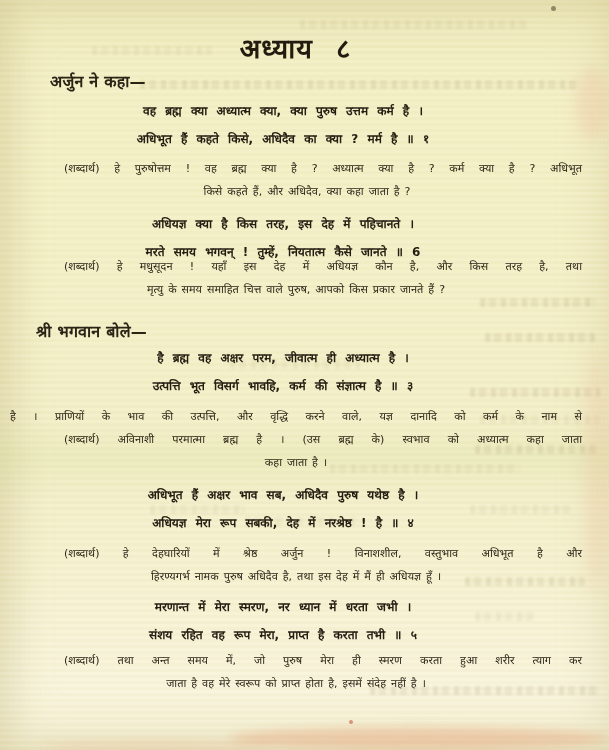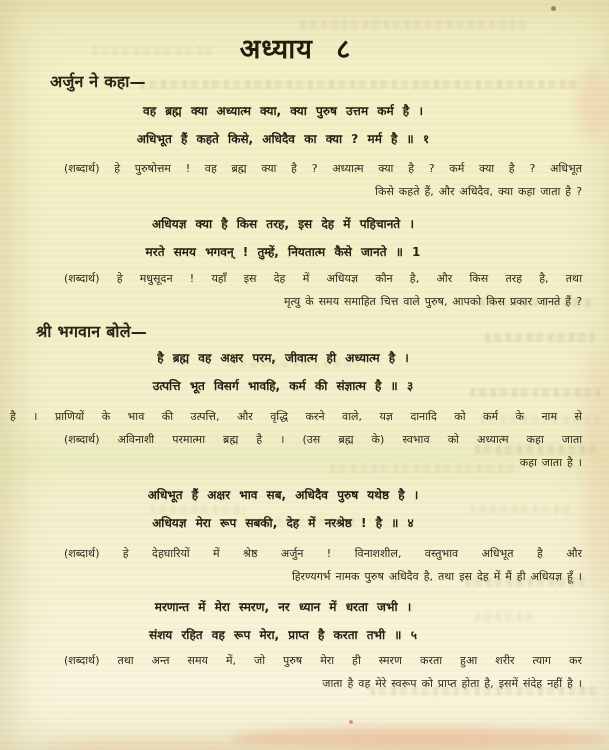--- a/index.html
+++ b/index.html
@@ -38,23 +38,23 @@
     font-size: 12px; font-weight: bold; line-height: 28px;
     word-spacing: 5px; color: #241d11;
   }
   .v1 { top: 97px; }  .v2 { top: 210px; } .v3 { top: 344px; }
   .v4 { top: 481px; } .v5 { top: 593px; }
   .commentary {
     position: absolute; left: 10px; width: 572px;
     font-size: 11px; font-weight: normal; line-height: 23px;
     word-spacing: 1.5px; color: #2d2517;
   }
-  .c1 { top: 157px; } .c2 { top: 267px; } .c3 { top: 405px; }
+  .c1 { top: 157px; } .c2 { top: 255px; } .c3 { top: 405px; }
   .c4 { top: 542px; } .c5 { top: 649px; }
-  .c-line { text-align: right; }
+  .c-line { text-align: center; }
   .c-first { text-indent: 54px; }
   .c-full { text-align: justify; text-align-last: justify; }
   
   .bleed {
     position: absolute; height: 9px; border-radius: 2px; pointer-events: none;
     background: repeating-linear-gradient(90deg,
       rgba(145,120,80,0.28) 0px, rgba(145,120,80,0.28) 5px,
       rgba(145,120,80,0.05) 5px, rgba(145,120,80,0.05) 9px,
       rgba(145,120,80,0.22) 9px, rgba(145,120,80,0.22) 16px,
       rgba(145,120,80,0.04) 16px, rgba(145,120,80,0.04) 21px);
@@ -115,21 +115,21 @@
     <div class="v-line">अधिभूत हैं कहते किसे, अधिदैव का क्या ? मर्म है ॥ १</div>
   </div>
 
   <div class="commentary c1">
     <div class="c-line c-first c-full">(शब्दार्थ) हे पुरुषोत्तम ! वह ब्रह्म क्या है ? अध्यात्म क्या है ? कर्म क्या है ?  अधिभूत</div>
     <div class="c-line" style="padding-left:22px;">किसे कहते हैं, और अधिदैव, क्या कहा जाता है ?</div>
   </div>
 
   <div class="verse v2">
     <div class="v-line">अधियज्ञ क्या है किस तरह, इस देह में पहिचानते ।</div>
-    <div class="v-line">मरते समय भगवन् ! तुम्हें, नियतात्म कैसे जानते ॥ 1</div>
+    <div class="v-line">मरते समय भगवन् ! तुम्हें, नियतात्म कैसे जानते ॥ 6</div>
   </div>
 
   <div class="commentary c2">
     <div class="c-line c-first c-full">(शब्दार्थ) हे मधुसूदन ! यहाँ इस देह में अधियज्ञ कौन है, और किस तरह है, तथा</div>
     <div class="c-line">मृत्यु के समय समाहित चित्त वाले पुरुष, आपको किस प्रकार जानते हैं ?</div>
   </div>
 
   <div class="speaker speaker-2">श्री भगवान बोले—</div>
 
   <div class="verse v3">

